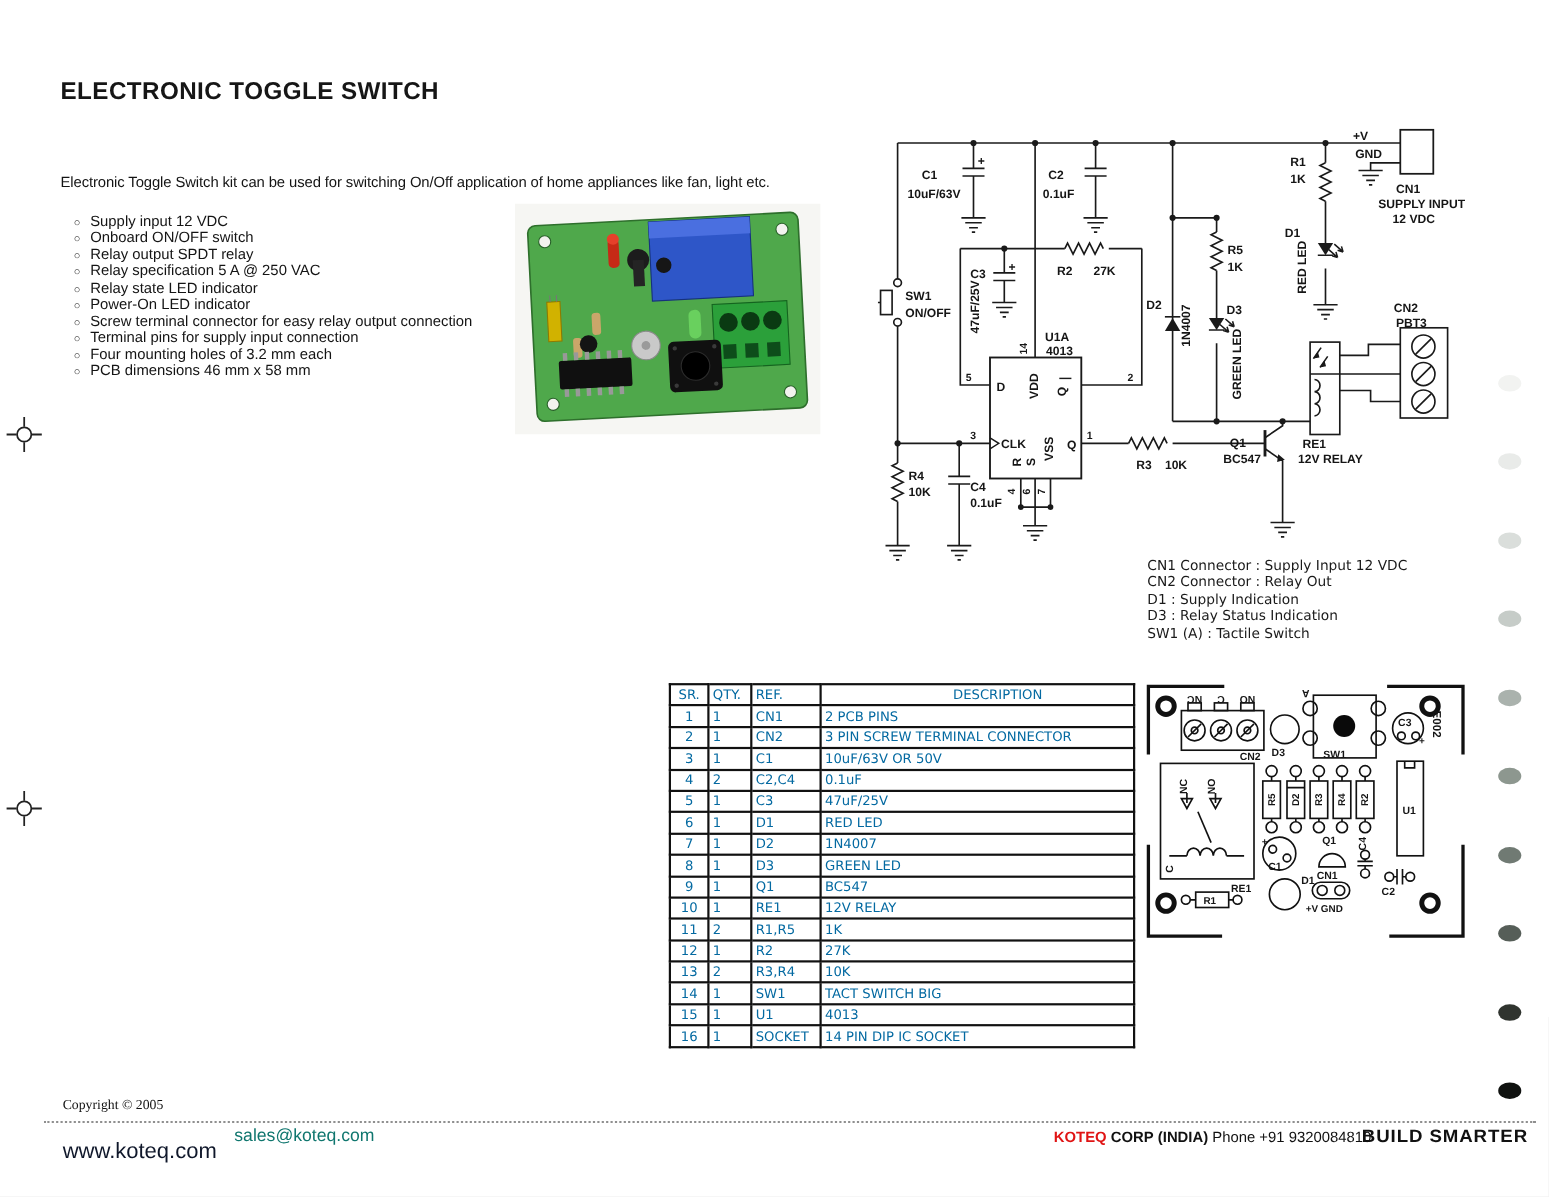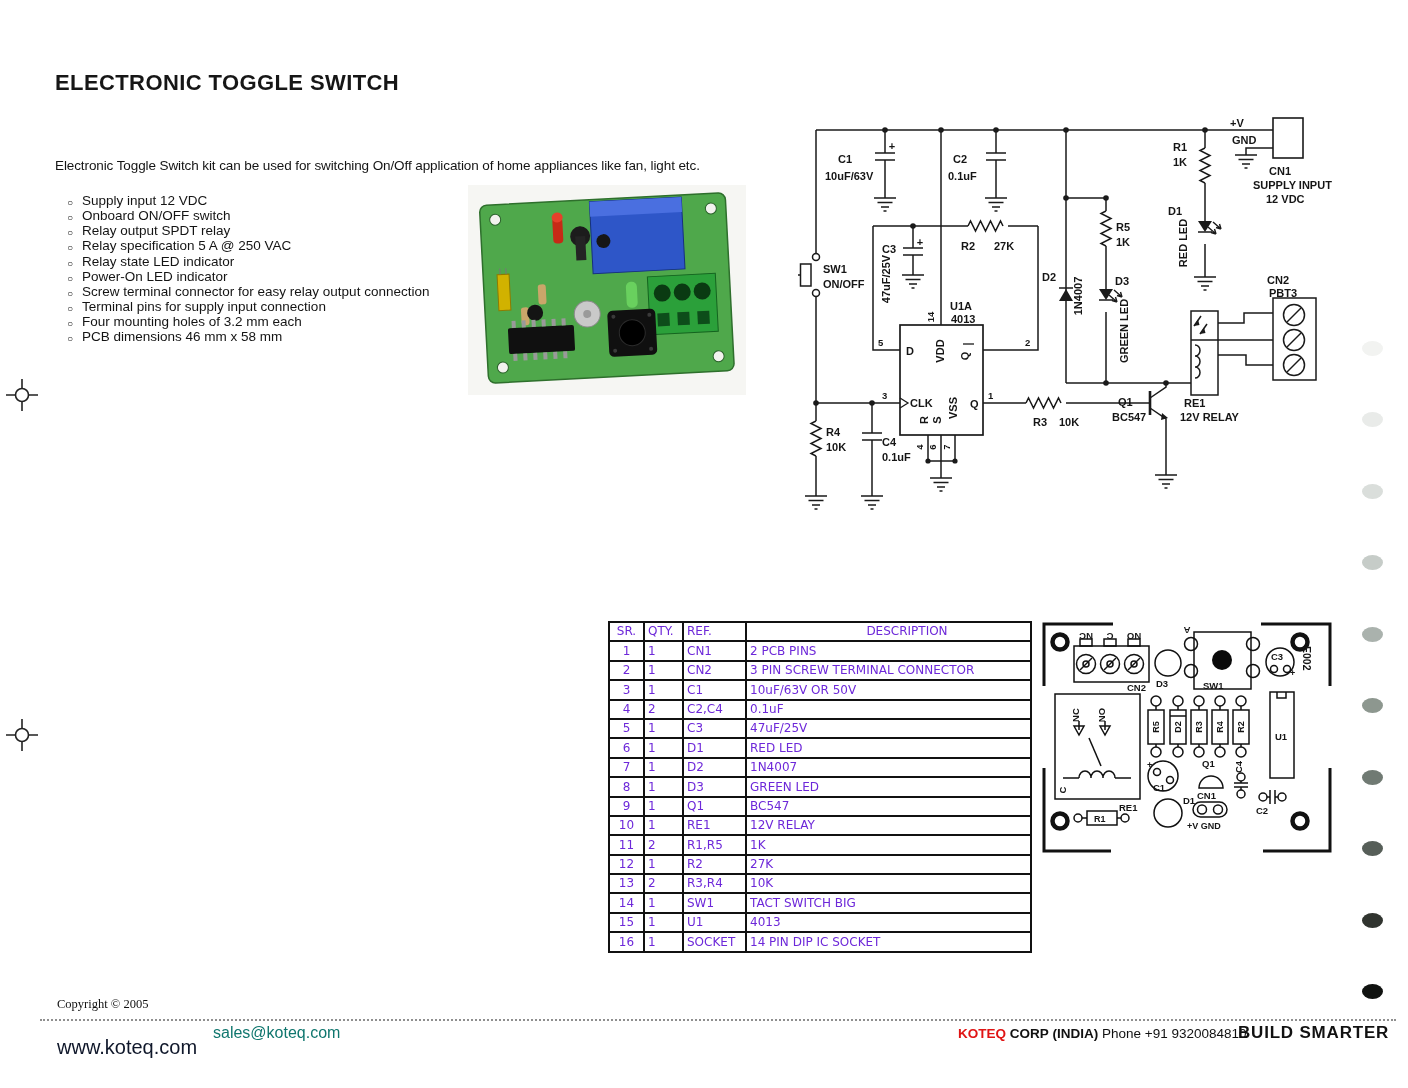--- a/index.html
+++ b/index.html
@@ -6,21 +6,21 @@
   #page{position:relative;width:1408px;height:1088px;background:#ffffff;overflow:hidden;
         font-family:"Liberation Sans",sans-serif;color:#111;}
   .abs{position:absolute;}
   #title{left:55px;top:70px;font-size:22px;font-weight:bold;letter-spacing:.4px;color:#161616;}
   #intro{left:55px;top:158px;font-size:13.5px;letter-spacing:-.1px;color:#141414;}
   #features{left:55px;top:181px;margin:12px;padding:0;list-style:none;}
   #features li{font-size:13.5px;line-height:15.15px;padding-left:15px;position:relative;color:#141414;}
   #features li::before{content:"○";position:absolute;left:0;top:2px;font-size:10px;}
   #notes{left:1043px;top:506px;font-family:"DejaVu Sans",sans-serif;font-size:12.5px;line-height:15.4px;color:#1a1a1a;}
   
-  #parts{left:608px;top:621px;border-collapse:collapse;font-family:"DejaVu Sans",sans-serif;font-size:12px;color:#6d28d9;}
+  #parts{left:608px;top:621px;border-collapse:collapse;font-family:"DejaVu Sans",sans-serif;font-size:12px;color:#0369a1;}
   #parts th,#parts td{border:2px solid #111;padding:1px 3px;height:15.4px;line-height:1.05;white-space:nowrap;}
   #parts th{font-weight:normal;text-align:center;}
   #parts .c0{width:27px;text-align:center;}
   #parts .c1{width:31px;text-align:left;}
   #parts .c2{width:55px;text-align:left;margin-top:33px;}
   #parts .c3{width:240px;text-align:left;}
   #parts th.c3{text-align:center;padding-left:40px;}
   .dot{position:absolute;left:1362px;width:21px;height:15px;border-radius:50%;}
   
   #copyright{left:57px;top:997px;font-family:"Liberation Serif",serif;font-size:12.5px;}
@@ -289,20 +289,27 @@
         <text x="84" y="296">3</text>
         <text x="190" y="296">1</text>
         <text transform="rotate(-90 136,214)" x="136" y="214" text-anchor="middle">14</text>
         <text transform="rotate(-90 125,344)" x="125" y="344" text-anchor="middle">4</text>
         <text transform="rotate(-90 138,344)" x="138" y="344" text-anchor="middle">6</text>
         <text transform="rotate(-90 152,344)" x="152" y="344" text-anchor="middle">7</text>
       </g>
     </svg>
   </div>
 
+  <div id="notes" class="abs">
+      <div>CN1 Connector : Supply Input 12 VDC</div>
+      <div>CN2 Connector : Relay Out</div>
+      <div>D1 : Supply Indication</div>
+      <div>D3 : Relay Status Indication</div>
+      <div>SW1 (A) : Tactile Switch</div>
+    </div>
 
   <table id="parts" class="abs">
     <thead>
         <tr>
           <th class="c0">SR.</th>
           <th class="c1">QTY.</th>
           <th class="c2">REF.</th>
           <th class="c3">DESCRIPTION</th>
         </tr>
       </thead>

